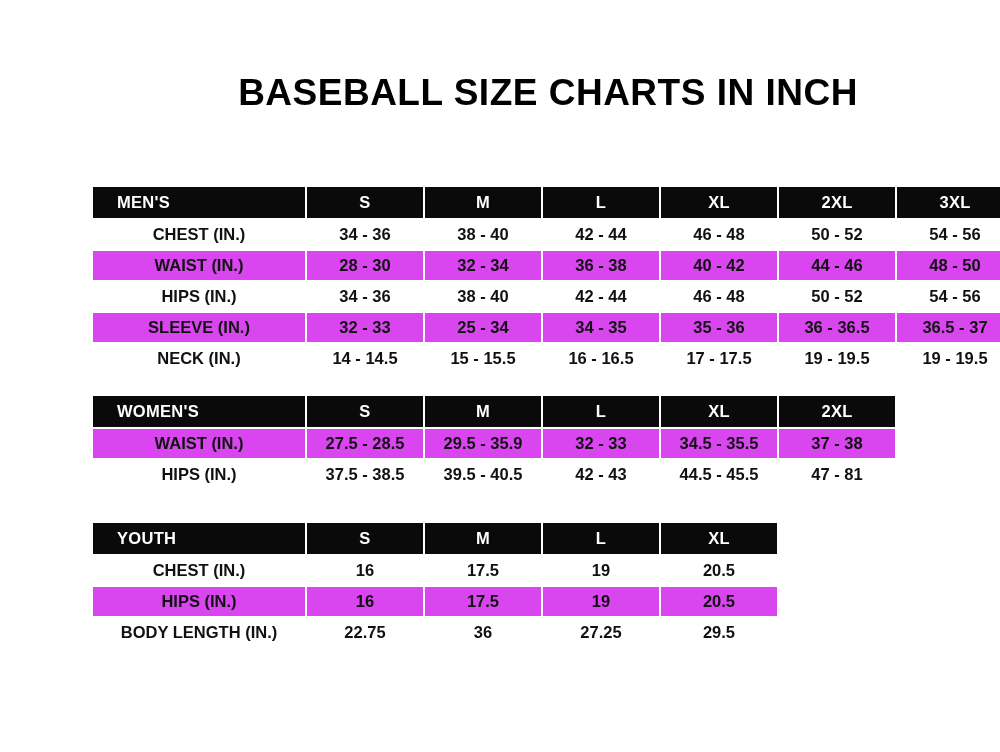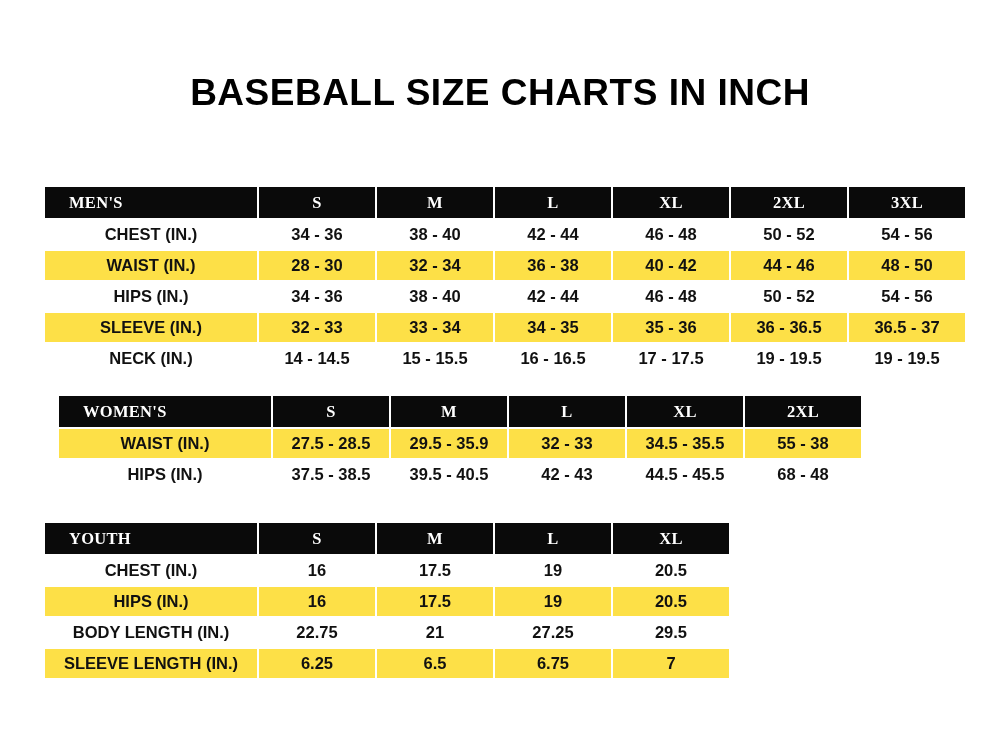--- a/index.html
+++ b/index.html
@@ -12,20 +12,21 @@
     height: 752px;
     font-family: "Liberation Sans", sans-serif;
     color: #111111;
     overflow: hidden;
   }
   .page {
     position: relative;
     width: 904px;
     height: 752px;
     background: #ffffff;
+    margin-left: 48px;
   }
   .title {
     position: absolute;
     top: 72px;
     left: 0;
     width: 1000px;
     text-align: center;
     font-size: 37px;
     font-weight: bold;
     letter-spacing: 0.5px;
@@ -49,36 +50,35 @@
     padding: 0;
     height: 29px;
     font-family: "Liberation Sans", sans-serif;
   }
   .chart thead th {
     background: #0a0a0a;
     color: #ffffff;
     font-size: 16.5px;
     letter-spacing: 0.3px;
     height: 31px;
-    font-family: Liberation Serif, serif;
   }
   .chart tbody tr.alt td {
-    background: #fde047;
+    background: #d946ef;
   }
   .rowlabel {
     text-align: center;
   }
   thead th.rowhead {
     text-align: left;
     padding-left: 24px;
   }
 
   
   #mens-chart   { top: 185px; left: 43px;  width: 908px; }
-  #womens-chart { top: 394px; left: 57px;  width: 791px; }
+  #womens-chart { top: 394px; left: 43px;  width: 791px; }
   #youth-chart  { top: 521px; left: 43px;  width: 680px; }
 
   #mens-chart col.lbl   { width: 212px; }
   #mens-chart col.val   { width: 116px; }
 
   #womens-chart col.lbl { width: 212px; }
   #womens-chart col.val { width: 116px; }
 
   #youth-chart col.lbl  { width: 212px; }
   #youth-chart col.val  { width: 116px; }
@@ -135,21 +135,21 @@
           <td>34 - 36</td>
           <td>38 - 40</td>
           <td>42 - 44</td>
           <td>46 - 48</td>
           <td>50 - 52</td>
           <td>54 - 56</td>
         </tr>
         <tr class="alt">
           <td class="rowlabel">SLEEVE (IN.)</td>
           <td>32 - 33</td>
-          <td>33 - 34</td>
+          <td>25 - 34</td>
           <td>34 - 35</td>
           <td>35 - 36</td>
           <td>36 - 36.5</td>
           <td>36.5 - 37</td>
         </tr>
         <tr>
           <td class="rowlabel">NECK (IN.)</td>
           <td>14 - 14.5</td>
           <td>15 - 15.5</td>
           <td>16 - 16.5</td>
@@ -179,29 +179,29 @@
           <th>2XL</th>
         </tr>
       </thead>
     <tbody>
         <tr class="alt">
           <td class="rowlabel">WAIST (IN.)</td>
           <td>27.5 - 28.5</td>
           <td>29.5 - 35.9</td>
           <td>32 - 33</td>
           <td>34.5 - 35.5</td>
-          <td>55 - 38</td>
+          <td>37 - 38</td>
         </tr>
         <tr>
           <td class="rowlabel">HIPS (IN.)</td>
           <td>37.5 - 38.5</td>
           <td>39.5 - 40.5</td>
           <td>42 - 43</td>
           <td>44.5 - 45.5</td>
-          <td>68 - 48</td>
+          <td>47 - 81</td>
         </tr>
       </tbody>
   </table>
 
   <table class="chart" id="youth-chart">
     <colgroup>
       <col class="lbl">
         <col class="val">
         <col class="val">
         <col class="val">
@@ -227,27 +227,20 @@
         <tr class="alt">
           <td class="rowlabel">HIPS (IN.)</td>
           <td>16</td>
           <td>17.5</td>
           <td>19</td>
           <td>20.5</td>
         </tr>
         <tr>
           <td class="rowlabel">BODY LENGTH (IN.)</td>
           <td>22.75</td>
-          <td>21</td>
+          <td>36</td>
           <td>27.25</td>
           <td>29.5</td>
         </tr>
-        <tr class="alt">
-          <td class="rowlabel">SLEEVE LENGTH (IN.)</td>
-          <td>6.25</td>
-          <td>6.5</td>
-          <td>6.75</td>
-          <td>7</td>
-        </tr>
       </tbody>
   </table>
 
 </div>
 
 </body></html>

